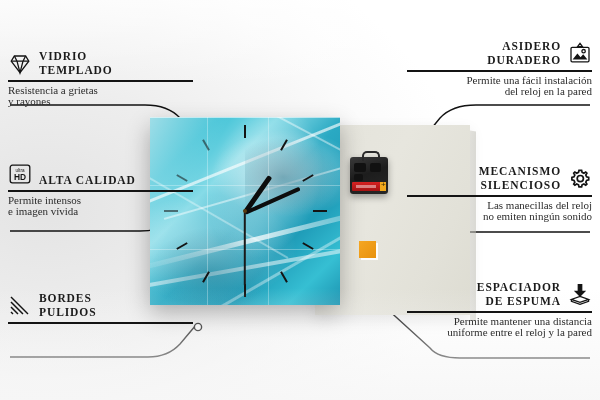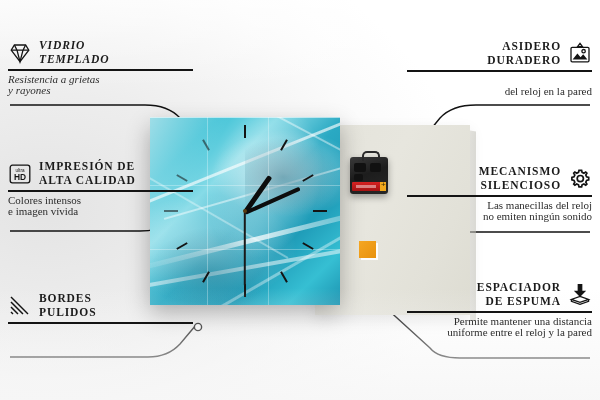--- a/index.html
+++ b/index.html
@@ -178,21 +178,21 @@
         <div class="band"></div>
           <div class="plus"></div>
       </div>
     </div>
 
     <div class="foam"></div>
   </div>
 
   <div class="bgsheen"></div>
 
-  <div class="callout left" style="top:39px;font-style:italic;">
+  <div class="callout left" style="top:50px;">
     <div class="c-head">
       <span class="ico">
         <svg viewBox="0 0 24 24" width="24" height="24" fill="none" stroke="#141414" stroke-width="1.3">
           <path d="M3.2 9.2 L12 20.6 L20.8 9.2 L17.6 4 H6.4 Z"></path>
           <path d="M3.2 9.2 H20.8 M6.4 4 L9 9.2 L12 20.6 L15 9.2 L17.6 4 M9 9.2 H15"></path>
         </svg>
       </span>
       <span class="c-title">
         <span>VIDRIO</span><br>
         <span>TEMPLADO</span>
@@ -208,27 +208,27 @@
   <div class="callout left" style="top:160px;">
     <div class="c-head">
       <span class="ico">
         <svg viewBox="0 0 24 24" width="24" height="24" fill="none" stroke="#141414" stroke-width="1.3">
           <rect x="2.2" y="3.2" width="19.6" height="17.6" rx="2.2"></rect>
           <text x="12" y="10.4" font-size="4.6" font-family="Liberation Sans, sans-serif" fill="#141414" stroke="none" text-anchor="middle">ultra</text>
           <text x="12" y="18" font-size="8.4" font-family="Liberation Sans, sans-serif" font-weight="bold" fill="#141414" stroke="none" text-anchor="middle">HD</text>
         </svg>
       </span>
       <span class="c-title">
-        <span>IMPRESIÓN DE</span><br>
+        <br>
         <span>ALTA CALIDAD</span>
       </span>
     </div>
     <div class="c-rule"></div>
     <div class="c-sub">
-      <span>Colores intensos</span><br>
+      <span>Permite intensos</span><br>
       <span>e imagen vívida</span>
     </div>
   </div>
 
   <div class="callout left" style="top:292px;">
     <div class="c-head">
       <span class="ico">
         <svg viewBox="0 0 24 24" width="24" height="24" fill="none" stroke="#141414" stroke-width="1.5">
           <path d="M3 3 L20 20"></path>
             <path d="M3 8 L15 20"></path>
@@ -254,21 +254,21 @@
         <svg viewBox="0 0 24 24" width="24" height="24" fill="none" stroke="#141414" stroke-width="1.3">
           <path d="M12 1.4 L9.6 4.6 H14.4 Z"></path>
           <rect x="3" y="5.4" width="18" height="14.4" rx="1.2"></rect>
           <path d="M4.6 17.6 L9.4 11.4 L12.6 15.2 L15.2 12.2 L19.4 17.6 Z" fill="#141414" stroke="none"></path>
           <circle cx="15.6" cy="9.2" r="1.7"></circle>
         </svg>
       </span>
     </div>
     <div class="c-rule"></div>
     <div class="c-sub">
-      <br>
+      <span>Permite una fácil instalación</span><br>
       <span>del reloj en la pared</span>
     </div>
   </div>
 
   <div class="callout right" style="top:281px;">
     <div class="c-head">
       <span class="c-title">
         <span>ESPACIADOR</span><br>
         <span>DE ESPUMA</span>
       </span>

